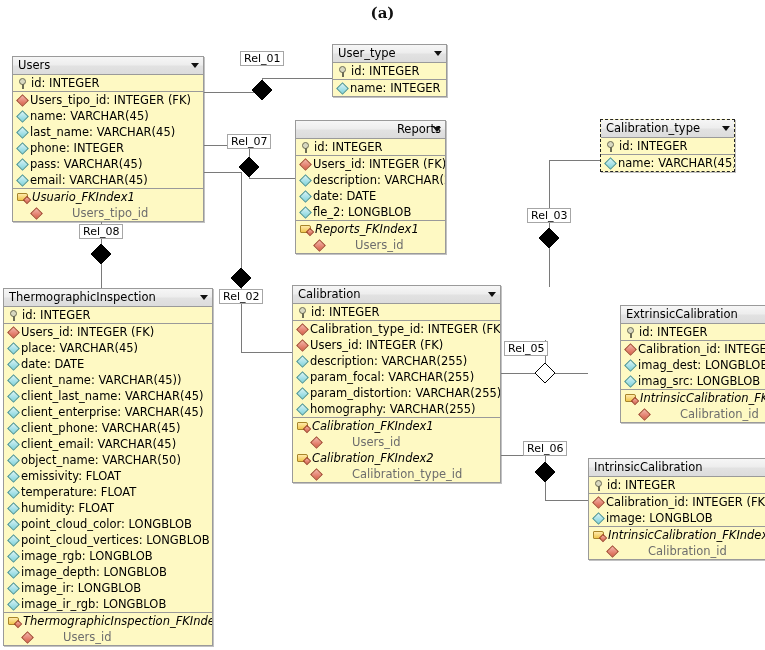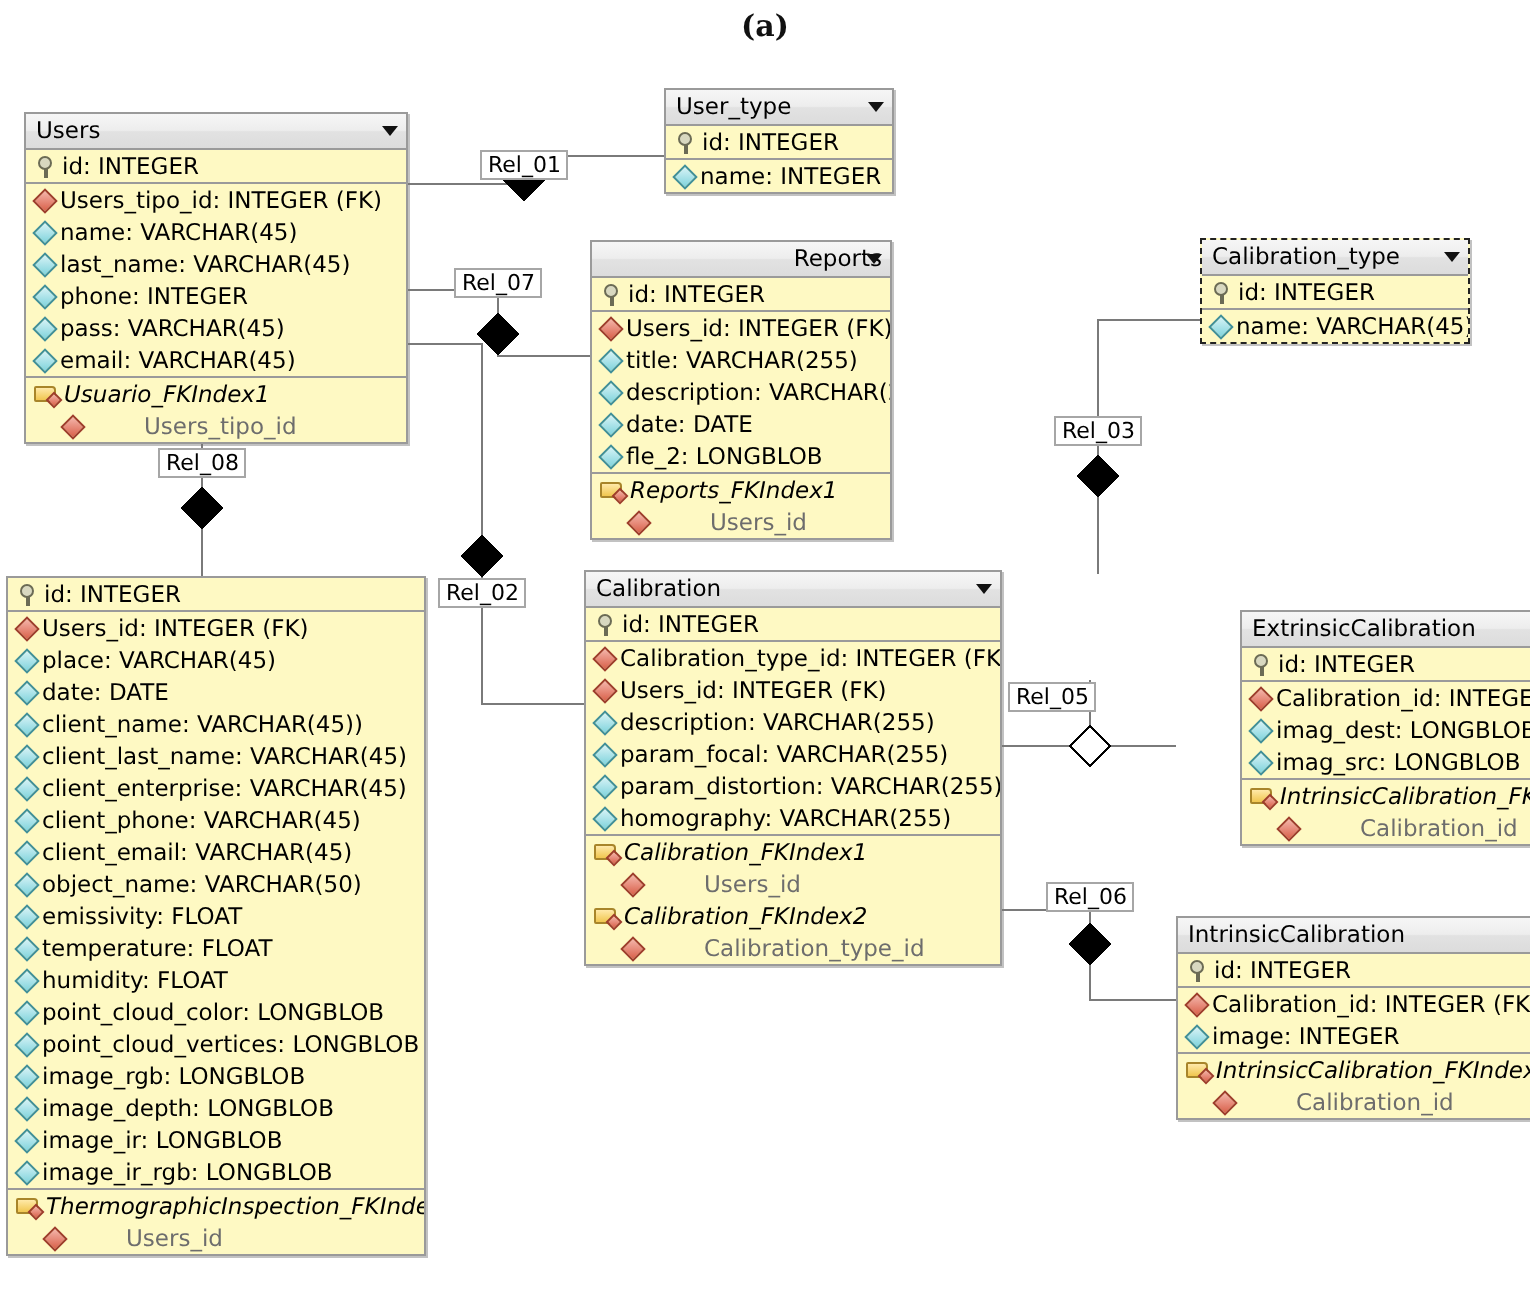--- a/index.html
+++ b/index.html
@@ -93,21 +93,21 @@
       <polygon points="262,80 272,90 262,100 252,90" fill="#000000"></polygon>
       <polygon points="249,157 259,167 249,177 239,167" fill="#000000"></polygon>
       <polygon points="101,244 111,254 101,264 91,254" fill="#000000"></polygon>
       <polygon points="241,268 251,278 241,288 231,278" fill="#000000"></polygon>
       <polygon points="549,228 559,238 549,248 539,238" fill="#000000"></polygon>
       <polygon points="545,363 555,373 545,383 535,373" fill="#ffffff"></polygon>
       <polygon points="545,462 555,472 545,482 535,472" fill="#000000"></polygon>
     </g>
   </svg>
 
-  <div class="rel" style="left:240px;top:51px;margin-top:24px;">Rel_01</div>
+  <div class="rel" style="left:240px;top:51px;">Rel_01</div>
   <div class="rel" style="left:227px;top:134px;">Rel_07</div>
   <div class="rel" style="left:79px;top:224px;">Rel_08</div>
   <div class="rel" style="left:219px;top:249px;margin-top:40px;">Rel_02</div>
   <div class="rel" style="left:527px;top:208px;">Rel_03</div>
   <div class="rel" style="left:504px;top:341px;">Rel_05</div>
   <div class="rel" style="left:523px;top:441px;">Rel_06</div>
 
   <div class="tbl" id="t-users" style="left:12px;top:56px;width:192px;">
       <div class="thead"><span>Users</span><span class="caret"></span></div>
       <div class="cols">
@@ -168,24 +168,20 @@
         <div class="col">
           <span class="ic key"></span>
           <span class="t">id: INTEGER</span>
         </div>
         <div class="col sep">
           <span class="dia fk"></span>
           <span class="t">Users_id: INTEGER (FK)</span>
         </div>
         <div class="col">
           <span class="dia pl"></span>
-          <span class="t">title: VARCHAR(255)</span>
-        </div>
-        <div class="col">
-          <span class="dia pl"></span>
           <span class="t">description: VARCHAR(255)</span>
         </div>
         <div class="col">
           <span class="dia pl"></span>
           <span class="t">date: DATE</span>
         </div>
         <div class="col">
           <span class="dia pl"></span>
           <span class="t">fle_2: LONGBLOB</span>
         </div>
@@ -206,20 +202,21 @@
           <span class="ic key"></span>
           <span class="t">id: INTEGER</span>
         </div>
         <div class="col sep">
           <span class="dia pl"></span>
           <span class="t">name: VARCHAR(45)</span>
         </div>
       </div>
     </div>
   <div class="tbl" id="t-thermo" style="left:3px;top:288px;width:210px;">
+      <div class="thead"><span>ThermographicInspection</span><span class="caret"></span></div>
       <div class="cols">
         <div class="col">
           <span class="ic key"></span>
           <span class="t">id: INTEGER</span>
         </div>
         <div class="col sep">
           <span class="dia fk"></span>
           <span class="t">Users_id: INTEGER (FK)</span>
         </div>
         <div class="col">
@@ -384,21 +381,21 @@
         <div class="col">
           <span class="ic key"></span>
           <span class="t">id: INTEGER</span>
         </div>
         <div class="col sep">
           <span class="dia fk"></span>
           <span class="t">Calibration_id: INTEGER (FK)</span>
         </div>
         <div class="col">
           <span class="dia pl"></span>
-          <span class="t">image: INTEGER</span>
+          <span class="t">image: LONGBLOB</span>
         </div>
       </div>
       <div class="idx sep">
         <span class="fold"></span>
         <span class="t">IntrinsicCalibration_FKIndex1</span>
       </div>
       <div class="idxcol">
         <span class="dia fk"></span>
         <span class="t">Calibration_id</span>
       </div>

